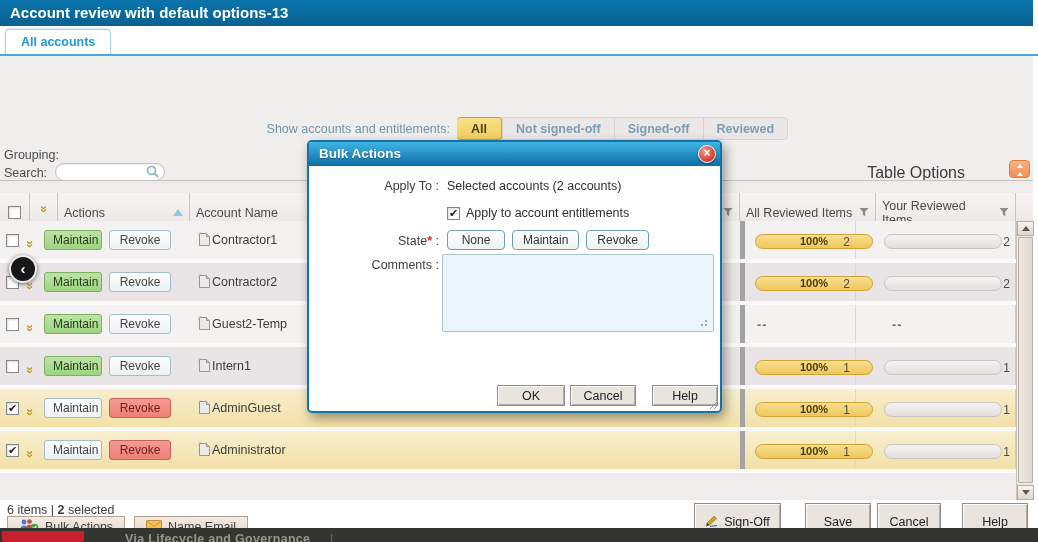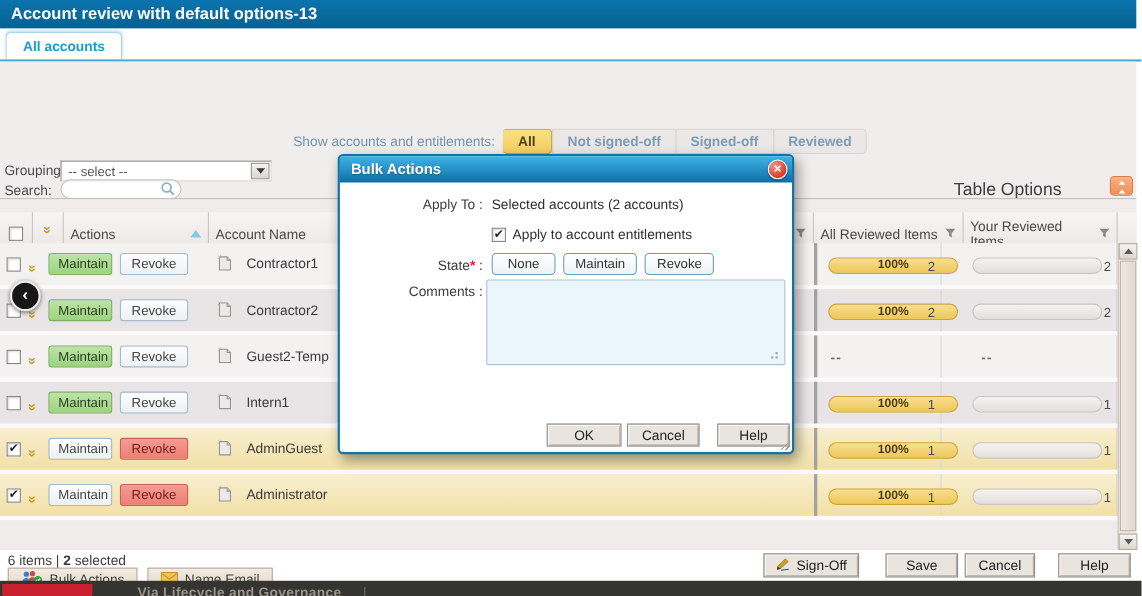--- a/index.html
+++ b/index.html
@@ -77,23 +77,23 @@
       box-shadow:inset 1px 1px 2px rgba(0,0,0,.15);font-size:11px;line-height:11px;color:#222;text-align:center;flex:none;}
   .chev{flex:none;margin:14px 0 0 4px;color:#c39b1e;font-size:13px;font-weight:bold;display:inline-block;
         transform:rotate(90deg);letter-spacing:-1px;width:14px;}
   .rbtn{flex:none;height:20px;border-radius:3px;font-size:12px;color:#444;margin-left:7px;
         background:linear-gradient(#fdfdfd,#edf1f3);border:1px solid #a3bccb;padding:0 8px;font-family:inherit;}
   .btn-maintain{width:58px;}
   .btn-revoke{width:62px;}
   .rbtn.green{background:linear-gradient(#bce4a6,#9cd47e);border-color:#7fae63;color:#2e3d24;}
   .rbtn.red{background:linear-gradient(#f49b93,#ee7f74);border-color:#c4625c;color:#72201b;}
   .doc{flex:none;margin-left:26px;}
-  .acct{margin-left:12px;color:#3c3c3c;font-size:12.5px;}
+  .acct{margin-left:0;color:#3c3c3c;font-size:12.5px;}
   .cell{position:absolute;top:0;height:100%;}
-  .cell.your{left:740px;width:116px;border-left:3px solid #a3a3a3;border-right:1px solid #dbd7d5;}
+  .cell.your{left:740px;width:116px;border-left:5px solid #a3a3a3;border-right:1px solid #dbd7d5;}
   .cell.all{left:880px;width:136px;border-right:1px solid #cfcbc8;}
   .goldpill{position:absolute;left:10px;top:13px;width:118px;height:15px;border-radius:8px;
             background:linear-gradient(#f8df90,#eec75a);border:1px solid #cfa23a;color:#4a3c10;
             font-size:11px;font-weight:bold;text-align:center;line-height:13px;}
   .graypill{position:absolute;left:4px;top:13px;width:118px;height:15px;border-radius:8px;
             background:linear-gradient(#f5f3f2,#e3dfdd);border:1px solid #c9c5c2;}
   .cnt{position:absolute;right:5px;top:14px;font-size:12px;color:#4c4c4c;}
   .dash{position:absolute;left:12px;top:13px;color:#6e6e6e;font-weight:bold;letter-spacing:1px;}
 
   
@@ -108,21 +108,21 @@
 
   
   .summary{position:absolute;left:7px;top:447px;color:#3c3c3c;font-size:12.5px;}
   .summary b{font-weight:bold;}
   .tanbtn{position:absolute;top:460px;height:21px;display:flex;align-items:center;gap:6px;padding:0 11px;
           background:linear-gradient(#f3ece3,#e2d4c5);border:1px solid #b3a292;font-size:12.5px;color:#3f3f3f;}
   .bulkbtn{left:7px;}
   .mailbtn{left:134px;}
 
   
-  .winbtn{position:absolute;top:503px;height:22px;background:#e9e5de;border:1px solid #8e8e8e;
+  .winbtn{position:absolute;top:503px;height:38px;background:#e9e5de;border:1px solid #8e8e8e;
           box-shadow:inset 1px 1px 0 #fff,inset -1px -1px 0 #b0aba4;font-size:12.5px;color:#222;
           display:flex;align-items:center;justify-content:center;gap:5px;font-family:inherit;}
   .signoff{left:694px;width:87px;}
   .saveb{left:805px;width:66px;}
   .cancelb{left:877px;width:64px;}
   .helpb{left:962px;width:66px;}
 
   
   .brandbar{position:absolute;left:0;top:528px;width:1038px;height:14px;background:#343431;overflow:hidden;}
   .brandlogo{position:absolute;left:2px;top:3px;width:82px;height:11px;background:#c8202e;border-radius:0 0 2px 2px;}
@@ -183,26 +183,20 @@
 
     <div class="showlbl">Show accounts and entitlements:</div>
     <div class="segwrap">
         <div class="seg segsel">All</div>
         <div class="seg">Not signed-off</div>
         <div class="seg">Signed-off</div>
         <div class="seg">Reviewed</div>
       </div>
 
     <div class="lbl grp-lbl">Grouping:</div>
-    <div class="ddbox">
-      <span>-- select --</span>
-      <span class="ddbtn">
-          <i class="ddarr"></i>
-        </span>
-    </div>
 
     <div class="lbl srch-lbl">Search:</div>
     <input class="srchbox" value="" style="">
     <span class="srchico">
       <svg width="13" height="13" viewBox="0 0 13 13">
           <circle cx="5.5" cy="5.5" r="4" fill="none" stroke="#8fafc2" stroke-width="1.6"></circle>
           <line x1="8.5" y1="8.5" x2="12" y2="12" stroke="#8fafc2" stroke-width="1.8"></line>
         </svg>
     </span>
 

